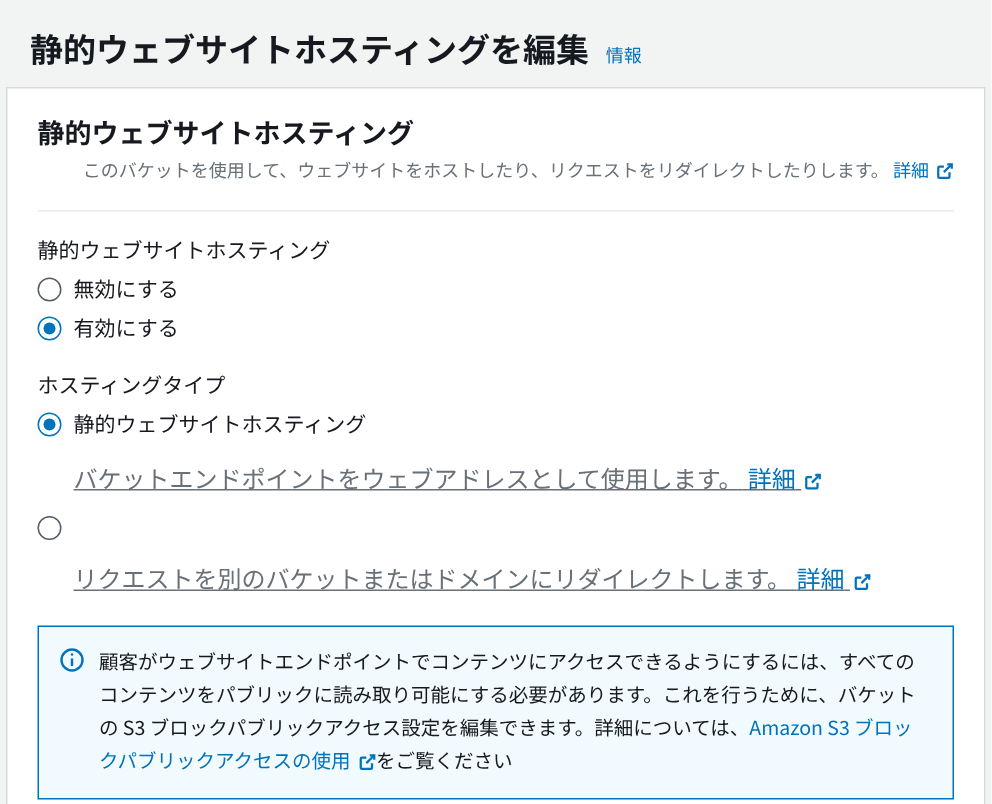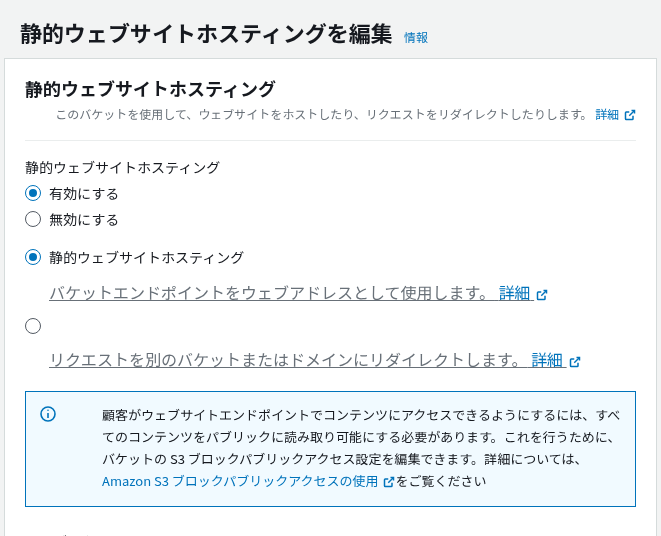--- a/index.html
+++ b/index.html
@@ -98,21 +98,20 @@
     text-decoration: underline;
   }
   .radio-sub a { color: #0073bb; text-decoration: none; }
   .info-box {
     border: 1px solid #0073bb;
     background: #f1faff;
     padding: 12px 14px;
     display: flex;
     align-items: flex-start;
     margin: 10px 0 24px 0;
-    gap: 36px;
   }
   .info-icon-wrap {
     flex-shrink: 0;
     margin-right: 10px;
     margin-top: 2px;
   }
   .info-text {
     font-size: 13px;
     line-height: 1.7;
     color: #16191f;
@@ -143,31 +142,32 @@
       </span>
     </a>
   </div>
 
   <hr class="divider">
 
   <div class="field-block">
     <div class="field-label">静的ウェブサイトホスティング</div>
 
     <div class="radio-row">
+      <span class="radio-outer"></span>
+      <span class="radio-text">無効にする</span>
+    </div>
+
+    <div class="radio-row">
       <span class="radio-outer checked"></span>
       <span class="radio-text">有効にする</span>
     </div>
-
-    <div class="radio-row">
-      <span class="radio-outer"></span>
-      <span class="radio-text">無効にする</span>
-    </div>
   </div>
 
   <div class="field-block">
+    <div class="field-label">ホスティングタイプ</div>
 
     <div class="radio-row">
       <span class="radio-outer checked"></span>
       <span class="radio-text">静的ウェブサイトホスティング</span>
     </div>
     <div class="radio-sub">
       <span>バケットエンドポイントをウェブアドレスとして使用します。</span>
       <a><span>詳細</span>
         <span class="ext-icon">
           <svg width="12" height="12" viewBox="0 0 16 16" fill="none" stroke="#0073bb" stroke-width="2">

